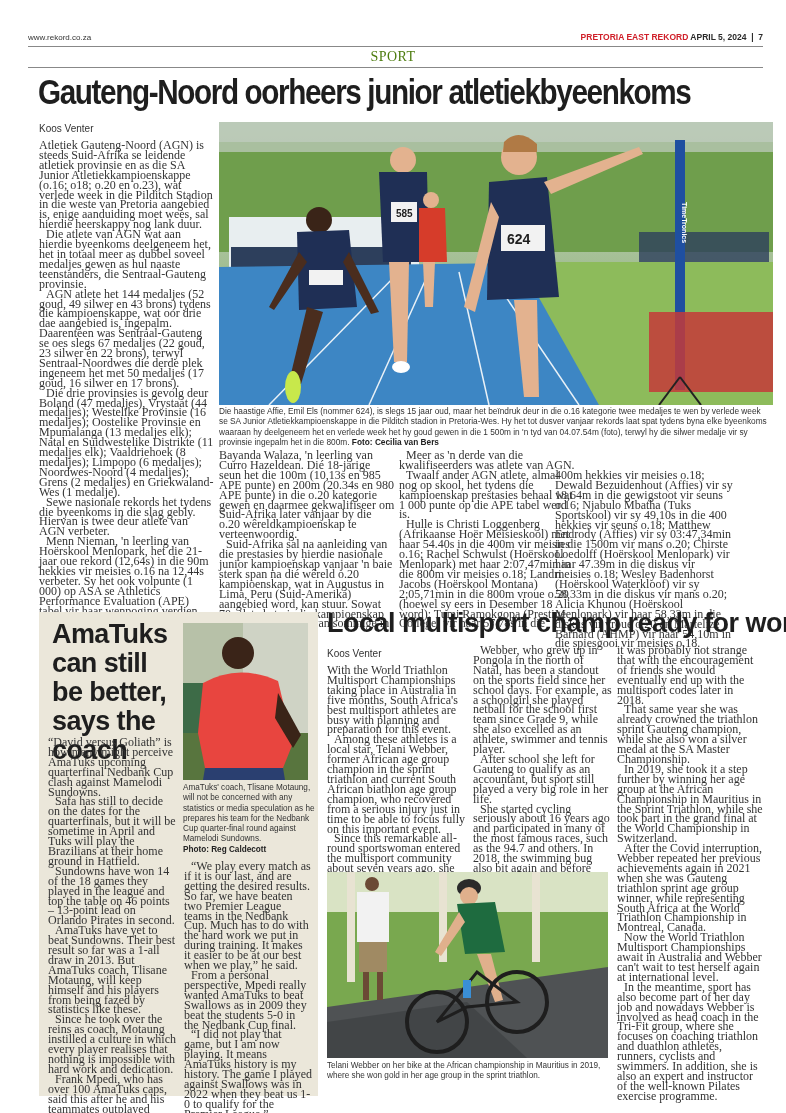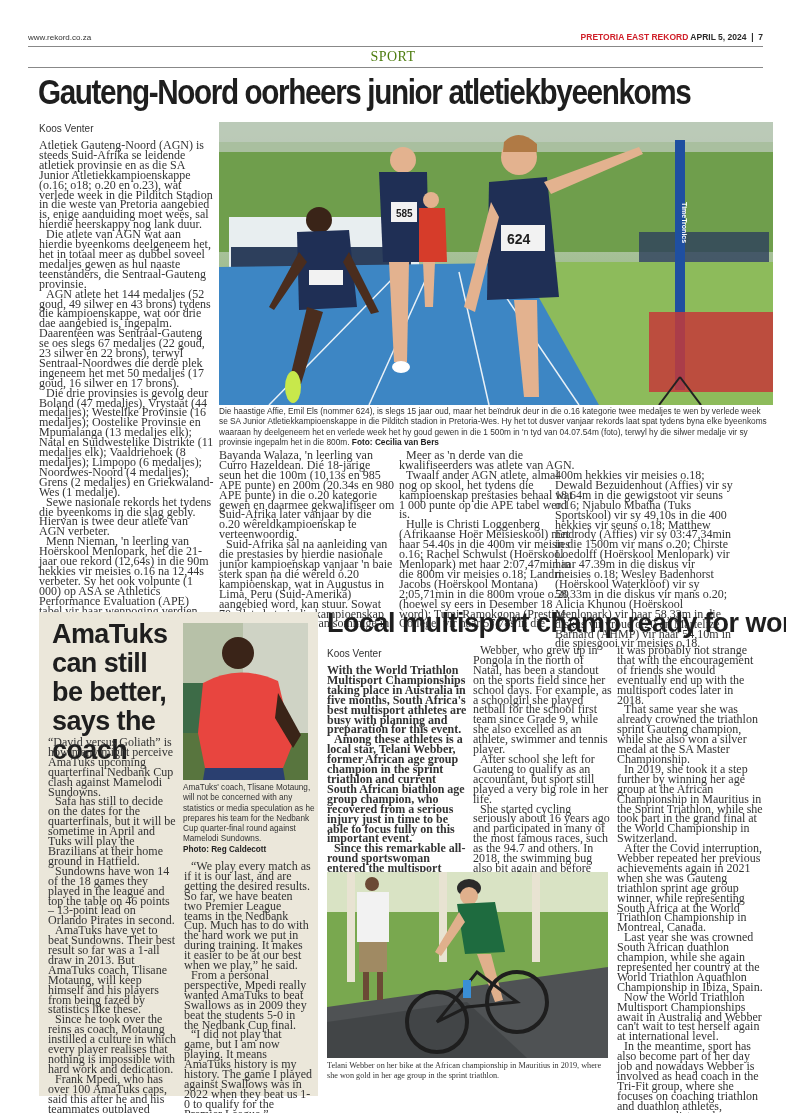--- a/index.html
+++ b/index.html
@@ -176,37 +176,36 @@
 </div>
 <div class="col" style="left:184px;top:862px;width:128px;">
   <p>“We play every match as if it is our last, and are getting the desired results. So far, we have beaten two Premier League teams in the Nedbank Cup. Much has to do with the hard work we put in during training. It makes it easier to be at our best when we play,” he said.</p>
   <p>From a personal perspective, Mpedi really wanted AmaTuks to beat Swallows as in 2009 they beat the students 5-0 in the Nedbank Cup final.</p>
   <p>“I did not play that game, but I am now playing. It means AmaTuks history is my history. The game I played against Swallows was in 2022 when they beat us 1-0 to qualify for the Premier League.”</p>
 </div>
 
 <h2 class="headline2">Local multisport champ ready for world</h2>
 <div class="byline" style="position:absolute;left:327px;top:648px;">Koos Venter</div>
 
-<div class="col" style="left:327px;top:666px;width:142px;font-weight:bold;">
+<div class="col" style="left:327px;top:666px;width:142px;">
   <p class="first">With the World Triathlon Multisport Championships taking place in Australia in five months, South Africa's best multisport athletes are busy with planning and preparation for this event.</p>
   <p>Among these athletes is a local star, Telani Webber, former African age group champion in the sprint triathlon and current South African biathlon age group champion, who recovered from a serious injury just in time to be able to focus fully on this important event.</p>
   <p>Since this remarkable all-round sportswoman entered the multisport community about seven years ago, she almost immediately started racking up the medals and championship titles.</p>
 </div>
 <div class="col" style="left:473px;top:646px;width:140px;">
   <p>Webber, who grew up in Pongola in the north of Natal, has been a standout on the sports field since her school days. For example, as a schoolgirl she played netball for the school first team since Grade 9, while she also excelled as an athlete, swimmer and tennis player.</p>
   <p>After school she left for Gauteng to qualify as an accountant, but sport still played a very big role in her life.</p>
   <p>She started cycling seriously about 16 years ago and participated in many of the most famous races, such as the 94.7 and others. In 2018, the swimming bug also bit again and before long Webber was participating in this sport at a competitive level.</p>
   <p>With cycling and swimming taking up so much of her free time,</p>
 </div>
 <div class="col" style="left:617px;top:646px;width:146px;">
   <p class="first">it was probably not strange that with the encouragement of friends she would eventually end up with the multisport codes later in 2018.</p>
   <p>That same year she was already crowned the triathlon sprint Gauteng champion, while she also won a silver medal at the SA Master Championship.</p>
   <p>In 2019, she took it a step further by winning her age group at the African Championship in Mauritius in the Sprint Triathlon, while she took part in the grand final at the World Championship in Switzerland.</p>
   <p>After the Covid interruption, Webber repeated her previous achievements again in 2021 when she was Gauteng triathlon sprint age group winner, while representing South Africa at the World Triathlon Championship in Montreal, Canada.</p>
-  <p>Last year she was crowned South African duathlon champion, while she again represented her country at the World Triathlon Aquathlon Championship in Ibiza, Spain.</p>
   <p>Now the World Triathlon Multisport Championships await in Australia and Webber can't wait to test herself again at international level.</p>
   <p>In the meantime, sport has also become part of her day job and nowadays Webber is involved as head coach in the Tri-Fit group, where she focuses on coaching triathlon and duathlon athletes, runners, cyclists and swimmers. In addition, she is also an expert and instructor of the well-known Pilates exercise programme.</p>
 </div>
 
 <div class="photo-bike">
   <svg width="281" height="186" viewBox="0 0 281 186">
     <rect width="281" height="186" fill="#79a84f"></rect>
     <rect x="0" y="0" width="281" height="40" fill="#d9e3c4"></rect>
     <rect x="20" y="0" width="8" height="110" fill="#e8e3d2"></rect>
     <rect x="112" y="0" width="8" height="90" fill="#e8e3d2"></rect>
@@ -224,13 +223,13 @@
     <circle cx="142" cy="24" r="9" fill="#e0b08c"></circle>
     <path d="M130 32 L168 30 L178 80 L138 82 Z" fill="#1e6b3f"></path>
     <path d="M132 40 L108 80 L114 84 L138 50 Z" fill="#e0b08c"></path>
     <path d="M150 82 L168 130 L176 128 L164 82 Z" fill="#e0b08c"></path>
     <circle cx="110" cy="150" r="30" fill="none" stroke="#1e1e1e" stroke-width="4"></circle>
     <circle cx="190" cy="130" r="30" fill="none" stroke="#1e1e1e" stroke-width="4"></circle>
     <path d="M110 150 L150 100 L190 130 L140 135 Z" fill="none" stroke="#1e1e1e" stroke-width="3"></path>
     <rect x="136" y="108" width="8" height="18" fill="#3a8fd6"></rect>
   </svg>
 </div>
-<div class="caption" style="left:327px;top:1061px;width:285px;font-size:8.2px;line-height:10.3px;font-family:Liberation Serif, serif;">Telani Webber on her bike at the African championship in Mauritius in 2019, where she won gold in her age group in the sprint triathlon.</div>
+<div class="caption" style="left:327px;top:1061px;width:285px;font-size:8.2px;line-height:10.3px;">Telani Webber on her bike at the African championship in Mauritius in 2019, where she won gold in her age group in the sprint triathlon.</div>
 
 </body></html>

